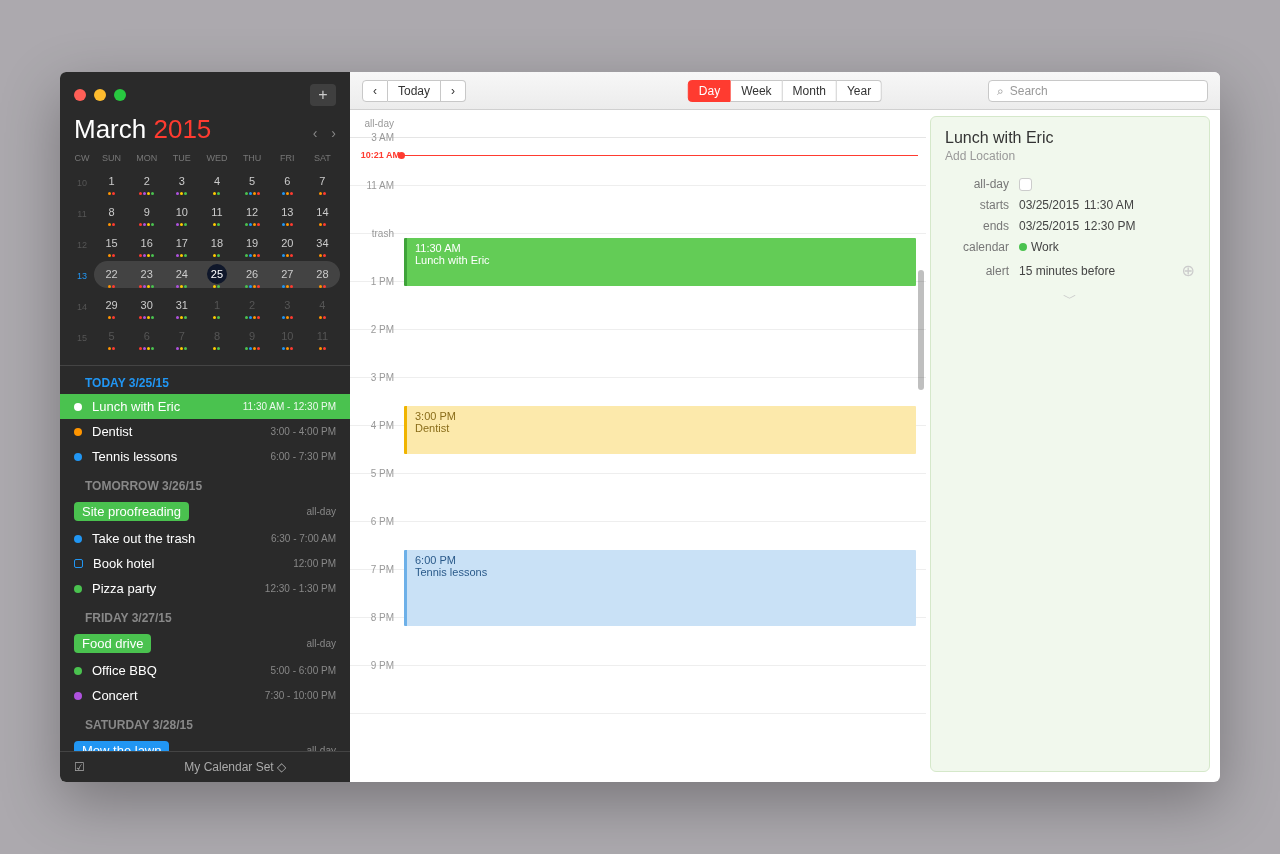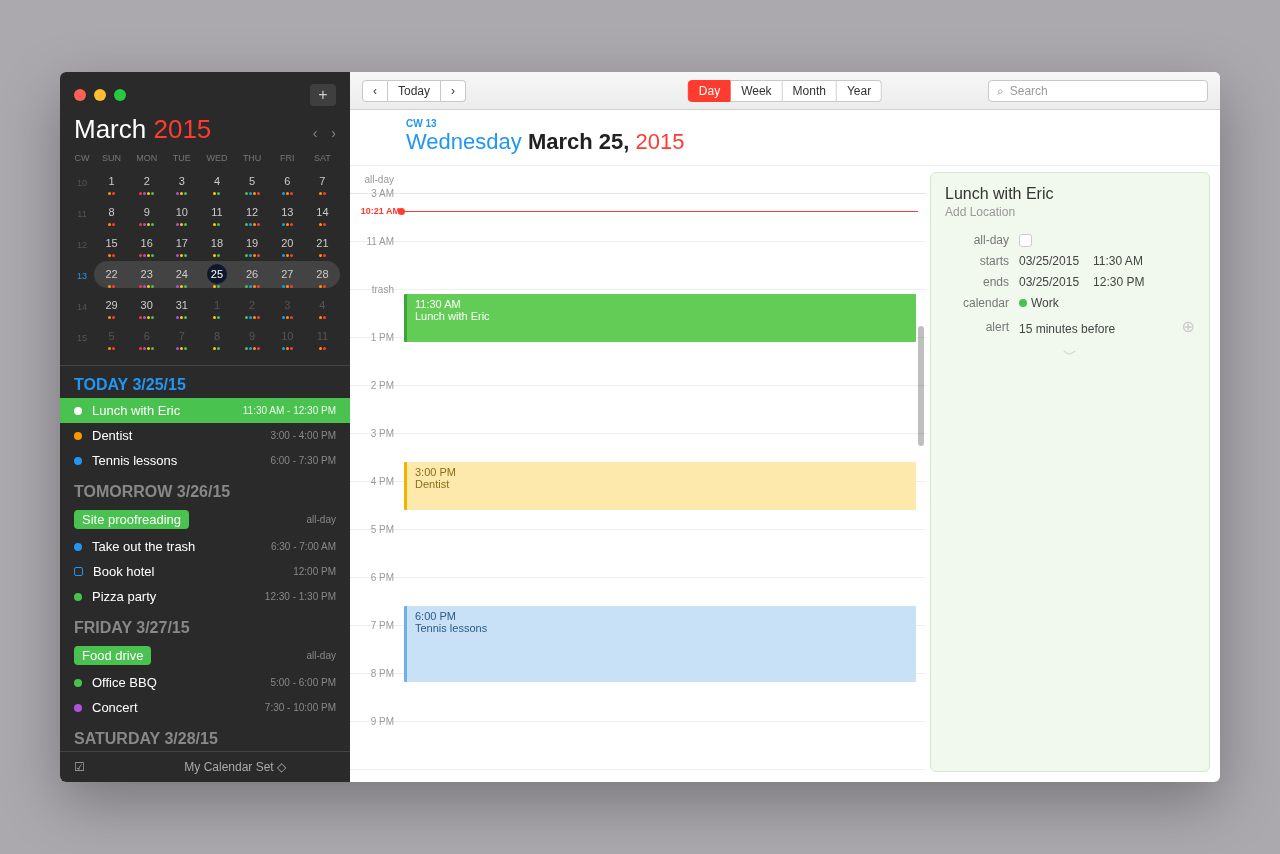--- a/index.html
+++ b/index.html
@@ -25,21 +25,21 @@
 .cal-day { position: relative; padding: 2px 0; }
 .cal-day .num { display: inline-block; width: 20px; height: 20px; line-height: 20px; border-radius: 50%; position: relative; z-index: 2; }
 .cal-day .dots { display: flex; justify-content: center; gap: 1px; margin-top: 1px; position: relative; z-index: 2; }
 .cal-day .dots i { width: 3px; height: 3px; border-radius: 50%; display: block; }
 .cal-day.today .num { background: #0f172a; color: #fff; }
 .cal-day.dim { color: #555; }
 .cal-row.current-week { position: relative; }
 .cal-row.current-week::before { content: ''; position: absolute; left: 24px; right: 0; top: -1px; bottom: 2px; background: rgba(255,255,255,0.12); border-radius: 14px; z-index: 0; }
 .cal-row.current-week .cw { color: #2196f3; }
 .event-list { flex: 1; overflow-y: auto; border-top: 1px solid #444; }
-.section-header { padding: 10px 14px 4px; font-size: 16px; font-weight: 600; color: #888; }
+.section-header { padding: 10px 25px 4px; font-size: 12px; font-weight: 600; color: #888; }
 .section-header.today { color: #2196f3; }
 .ev-item { display: flex; align-items: center; padding: 5px 14px; font-size: 13px; }
 .ev-item.selected { background: #4ac24f; }
 .ev-item .bullet { width: 8px; height: 8px; border-radius: 50%; margin-right: 10px; flex-shrink: 0; }
 .ev-item .bullet.square { border-radius: 2px; background: transparent !important; border: 1.5px solid; width: 9px; height: 9px; }
 .ev-item .title { flex: 1; }
 .ev-item .title.pill { background: #4ac24f; padding: 2px 8px; border-radius: 4px; display: inline-block; flex: 0 0 auto; }
 .ev-item .title.pill-blue { background: #2196f3; }
 .ev-item .spacer { flex: 1; }
 .ev-item .time { font-size: 10px; color: #888; }
@@ -77,21 +77,21 @@
 .now-line::before { content: ''; position: absolute; left: -4px; top: -3px; width: 7px; height: 7px; border-radius: 50%; background: #ff3b30; }
 .now-label { position: absolute; left: 0; width: 50px; text-align: right; font-size: 9px; color: #ff3b30; font-weight: 600; }
 .event-block { position: absolute; left: 54px; right: 10px; border-radius: 1px; padding: 4px 8px; font-size: 11px; color: #3a6b1f; border-left: 3px solid; overflow: hidden; }
 .event-block .et { font-weight: 400; }
 .event-block .en { font-weight: 500; }
 .inspector { width: 280px; background: #f1f8ed; border: 1px solid #d5e8ca; border-radius: 6px; margin: 6px 10px 10px 4px; padding: 12px 14px; font-size: 12px; color: #444; }
 .inspector h3 { font-size: 16px; font-weight: 500; color: #333; }
 .inspector .loc { color: #999; font-size: 12px; margin-top: 2px; margin-bottom: 14px; }
 .inspector .field { display: flex; gap: 10px; margin-bottom: 7px; align-items: center; }
 .inspector .field .lbl { width: 64px; text-align: right; color: #777; }
-.inspector .field .val { flex: 1; display: flex; gap: 14px; align-items: flex-end; }
+.inspector .field .val { flex: 1; display: flex; gap: 5px; align-items: center; }
 .inspector .chk { width: 13px; height: 13px; border: 1px solid #ccc; border-radius: 3px; display: inline-block; background: #fff; }
 .inspector .cal-dot { width: 8px; height: 8px; border-radius: 50%; display: inline-block; margin-right: 4px; }
 .inspector .add-alert { color: #ccc; font-size: 16px; margin-left: auto; }
 .inspector .expander { text-align: center; color: #ccc; margin-top: 10px; font-size: 14px; }
 .scrollbar-fake { position: absolute; right: 2px; top: 160px; width: 6px; height: 120px; background: rgba(0,0,0,0.25); border-radius: 3px; }
 </style>
 </head>
 <body>
 
 <div class="window">
@@ -221,21 +221,21 @@
               <i style="background: rgb(74, 194, 79);"></i>
               <i style="background: rgb(33, 150, 243);"></i>
               <i style="background: rgb(255, 149, 0);"></i>
               <i style="background: rgb(255, 59, 48);"></i>
             </div></div>
           <div class="cal-day"><span class="num">20</span><div class="dots">
               <i style="background: rgb(33, 150, 243);"></i>
               <i style="background: rgb(255, 149, 0);"></i>
               <i style="background: rgb(255, 59, 48);"></i>
             </div></div>
-          <div class="cal-day"><span class="num">21</span><div class="dots">
+          <div class="cal-day"><span class="num">34</span><div class="dots">
               <i style="background: rgb(255, 149, 0);"></i>
               <i style="background: rgb(255, 59, 48);"></i>
             </div></div>
         </div>
         <div class="cal-row current-week">
           <div class="cw">13</div>
           <div class="cal-day"><span class="num">22</span><div class="dots">
               <i style="background: rgb(255, 149, 0);"></i>
               <i style="background: rgb(255, 59, 48);"></i>
             </div></div>
@@ -422,28 +422,20 @@
         <button class="active">Day</button>
         <button>Week</button>
         <button>Month</button>
         <button>Year</button>
       </div>
       <div class="search-box">
         <span>⌕</span>
         <span>Search</span>
       </div>
     </div>
-    <div class="day-header">
-      <div class="cw-label">CW 13</div>
-      <div class="big-date">
-        <span class="dow">Wednesday</span>
-        <span class="md">March 25,</span>
-        <span class="yr">2015</span>
-      </div>
-    </div>
     <div class="content-split">
       <div class="day-view" id="day-view">
         <div class="allday-row">
             <div class="time-label">all-day</div>
           </div>
         <div class="hours-container" id="hours">
             <div class="hour-row">
               <div class="time-label">3 AM</div>
             </div>
             <div class="hour-row">

